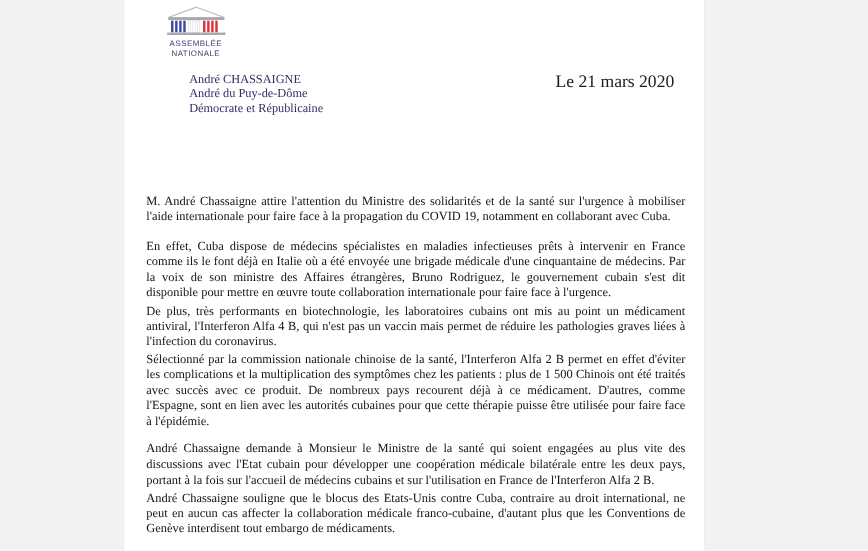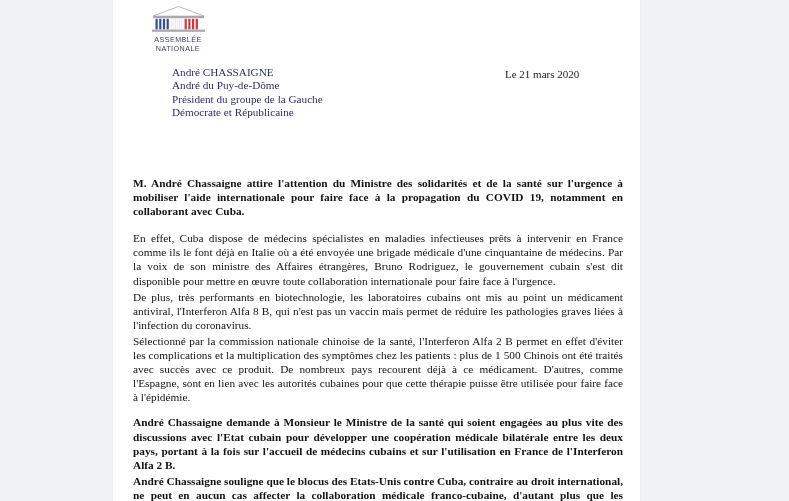--- a/index.html
+++ b/index.html
@@ -79,42 +79,42 @@
     font-size: 11.2px;
     line-height: 13.3px;
     color: #2e2e6b;
     margin-left: 39px;
   }
   .sender div { white-space: nowrap; }
   .date {
     position: absolute;
     left: 392px;
     top: 2px;
-    font-size: 11px;
+    font-size: 16px;
     line-height: 13.3px;
     color: #1b1b1b;
     white-space: nowrap;
   }
 
   
   .body {
     position: absolute;
     left: 20px;
     top: 176px;
     width: 490px;
   }
   .para {
     font-size: 11.3px;
     line-height: 14.1px;
     color: #131313;
     text-align: justify;
     margin: 0;
   }
   .para.bold {
-    font-weight: bold;
+    font-weight: normal;
   }
   .spacer-lg { height: 13px; }
   .spacer-sm { height: 2px; }
   .spacer-md { height: 11px; }
 </style>
 </head>
 <body>
 
 <div class="viewer">
   <div class="page">
@@ -149,32 +149,31 @@
           </svg>
         </div>
         <div class="emblem-text">ASSEMBLÉE
 NATIONALE</div>
       </div>
 
       <div class="meta-row">
         <div class="sender">
           <div>André CHASSAIGNE</div>
           <div>André du Puy-de-Dôme</div>
-          <div>Président du groupe de la Gauche</div>
           <div>Démocrate et Républicaine</div>
         </div>
         <div class="date">Le 21 mars 2020</div>
       </div>
 
       <div class="body">
         <p class="para bold">M. André Chassaigne attire l'attention du Ministre des solidarités et de la santé sur l'urgence à mobiliser l'aide internationale pour faire face à la propagation du COVID 19, notamment en collaborant avec Cuba.</p>
         <div class="spacer-lg"></div>
         <p class="para">En effet, Cuba dispose de médecins spécialistes en maladies infectieuses prêts à intervenir en France comme ils le font déjà en Italie où a été envoyée une brigade médicale d'une cinquantaine de médecins. Par la voix de son ministre des Affaires étrangères, Bruno Rodriguez, le gouvernement cubain s'est dit disponible pour mettre en œuvre toute collaboration internationale pour faire face à l'urgence.</p>
         <div class="spacer-sm"></div>
-        <p class="para">De plus, très performants en biotechnologie, les laboratoires cubains ont mis au point un médicament antiviral, l'Interferon Alfa 8 B, qui n'est pas un vaccin mais permet de réduire les pathologies graves liées à l'infection du coronavirus.</p>
+        <p class="para">De plus, très performants en biotechnologie, les laboratoires cubains ont mis au point un médicament antiviral, l'Interferon Alfa 4 B, qui n'est pas un vaccin mais permet de réduire les pathologies graves liées à l'infection du coronavirus.</p>
         <div class="spacer-sm"></div>
         <p class="para">Sélectionné par la commission nationale chinoise de la santé, l'Interferon Alfa 2 B permet en effet d'éviter les complications et la multiplication des symptômes chez les patients : plus de 1 500 Chinois ont été traités avec succès avec ce produit. De nombreux pays recourent déjà à ce médicament. D'autres, comme l'Espagne, sont en lien avec les autorités cubaines pour que cette thérapie puisse être utilisée pour faire face à l'épidémie.</p>
         <div class="spacer-md"></div>
         <p class="para bold">André Chassaigne demande à Monsieur le Ministre de la santé qui soient engagées au plus vite des discussions avec l'Etat cubain pour développer une coopération médicale bilatérale entre les deux pays, portant à la fois sur l'accueil de médecins cubains et sur l'utilisation en France de l'Interferon Alfa 2 B.</p>
         <div class="spacer-sm"></div>
         <p class="para bold">André Chassaigne souligne que le blocus des Etats-Unis contre Cuba, contraire au droit international, ne peut en aucun cas affecter la collaboration médicale franco-cubaine, d'autant plus que les Conventions de Genève interdisent tout embargo de médicaments.</p>
       </div>
 
     </div>
   </div>

